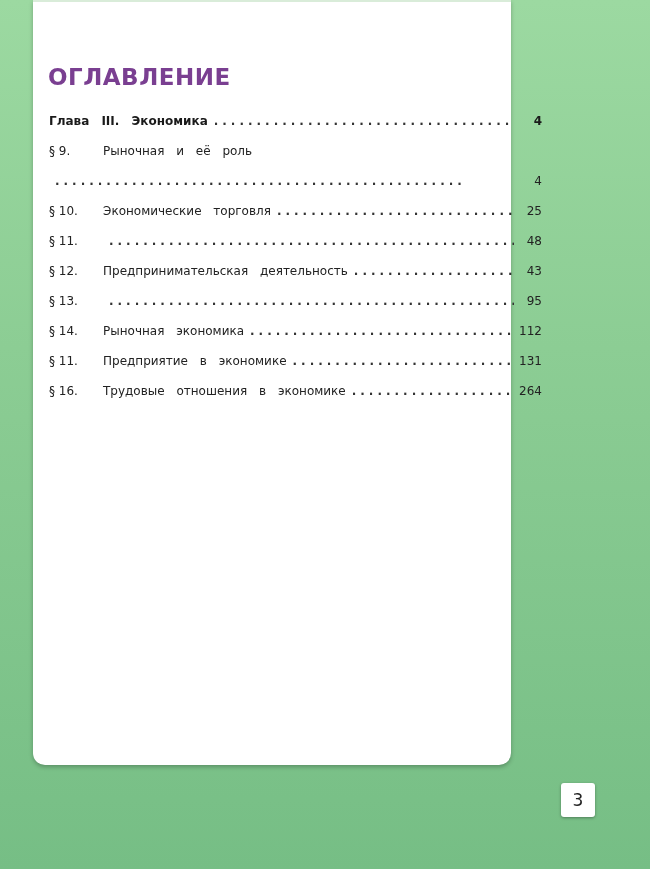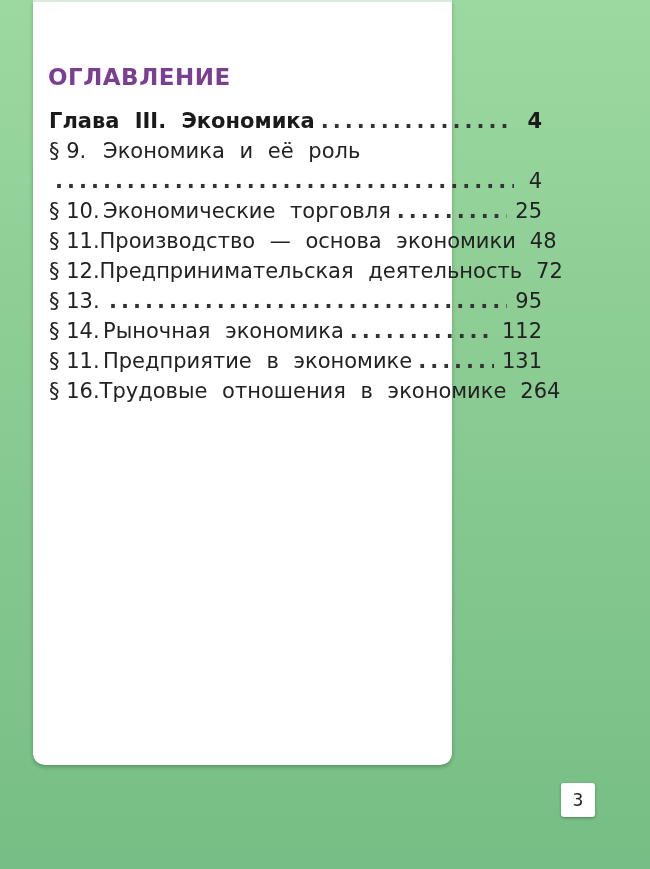--- a/index.html
+++ b/index.html
@@ -3,37 +3,37 @@
   <meta charset="utf-8">
   <style>
     html, body { margin: 0; padding: 0; }
     body {
       width: 650px; height: 869px; overflow: hidden;
       background: linear-gradient(180deg, #9cd9a1 0%, #8ccd94 40%, #76be85 100%);
       position: relative;
       font-family: "DejaVu Sans", sans-serif;
     }
     .card {
-      position: absolute; left: 33px; top: 0; width: 419px; height: 765px;
+      position: absolute; left: 33px; top: 0; width: 478px; height: 765px;
       background: #ffffff;
       border-radius: 0 0 12px 12px;
       box-shadow: 0 2px 4px rgba(0,0,0,0.25);
       border-top: 2px solid #d9ecd9;
       box-sizing: border-box;
     }
     .title {
       position: absolute; left: 15px; top: 62px;
       font-family: "DejaVu Sans", sans-serif; font-weight: bold;
       font-size: 23px; letter-spacing: 0.5px;
       color: #7a3f91;
     }
     .toc { position: absolute; left: 16px; top: 104px; width: 493px; }
     .row {
       position: relative; height: 30px; line-height: 30px;
-      font-size: 21px; color: #222;
+      font-size: 12px; color: #222;
       display: flex; align-items: flex-end; white-space: nowrap;
     }
     .row.bold { font-weight: bold; color: #1a1a1a; }
     .row .num { display: inline-block; width: 54px; }
     .row .text { word-spacing: 8px; }
     .row .dots {
       flex: 1; overflow: hidden; margin: 0 8px 0 6px;
       letter-spacing: 4px; font-weight: bold; color: #333;
     }
     .row .page { text-align: right; min-width: 20px; }
@@ -54,46 +54,45 @@
 
   <div class="toc">
     <div class="row bold">
       <span class="text">Глава III. Экономика</span>
       <span class="dots">................................................</span>
       <span class="page">4</span>
     </div>
 
     <div class="row">
       <span class="num">§ 9.</span>
-      <span class="text">Экономика и её роль</span>
+      <span class="text">Рыночная и её роль</span>
     </div>
     <div class="row cont">
       <span class="dots">................................................</span>
       <span class="page">4</span>
     </div>
 
     <div class="row">
       <span class="num">§ 10.</span>
       <span class="text">Экономические торговля</span>
       <span class="dots">................................................</span>
       <span class="page">25</span>
     </div>
 
     <div class="row">
       <span class="num">§ 11.</span>
-      <span class="text">Производство — основа экономики</span>
       <span class="dots">................................................</span>
       <span class="page">48</span>
     </div>
 
     <div class="row">
       <span class="num">§ 12.</span>
       <span class="text">Предпринимательская деятельность</span>
       <span class="dots">................................................</span>
-      <span class="page">72</span>
+      <span class="page">43</span>
     </div>
 
     <div class="row">
       <span class="num">§ 13.</span>
       <span class="dots">................................................</span>
       <span class="page">95</span>
     </div>
 
     <div class="row">
       <span class="num">§ 14.</span>

